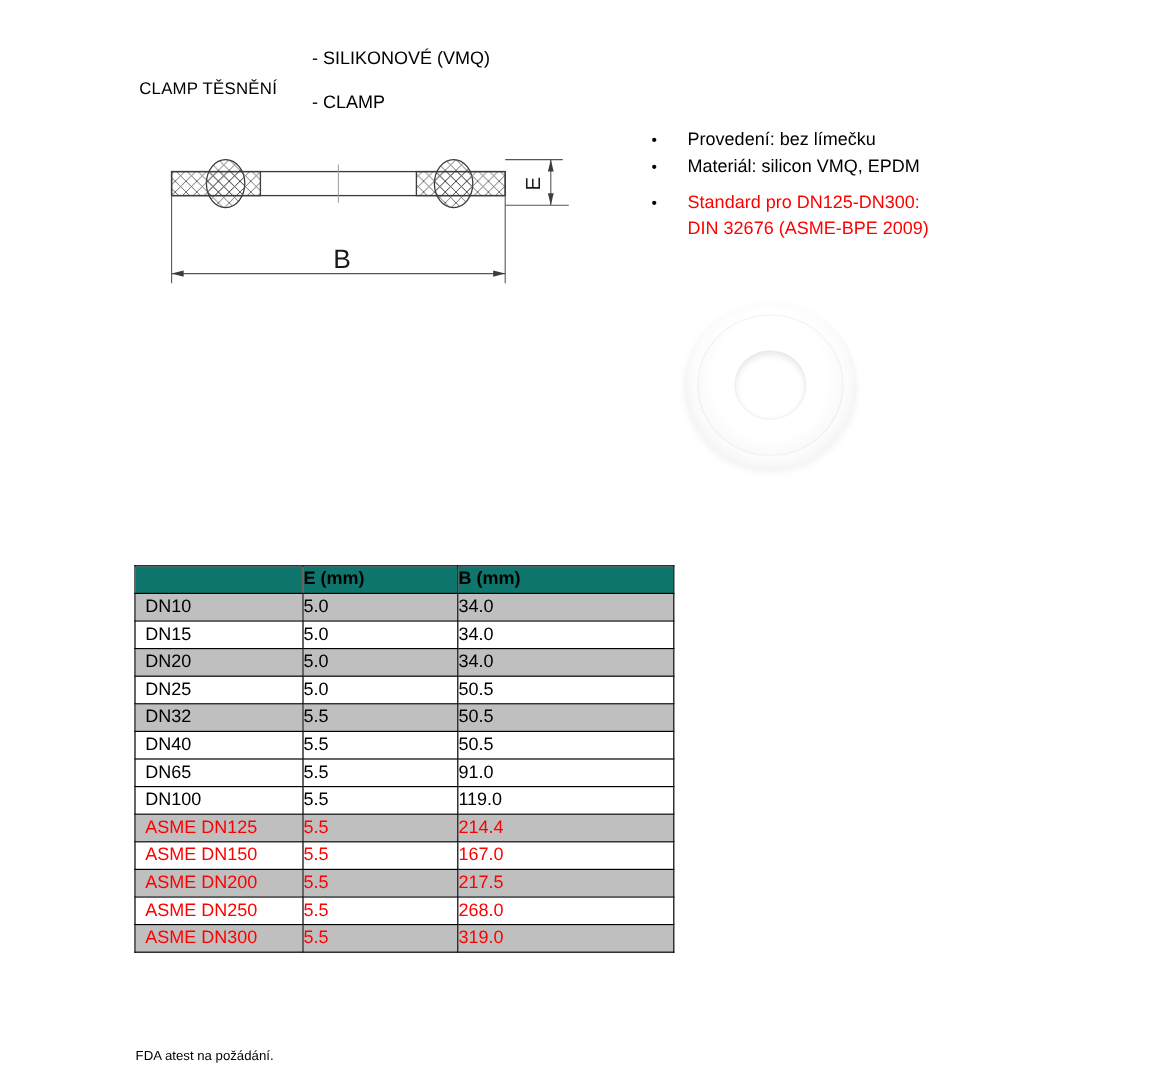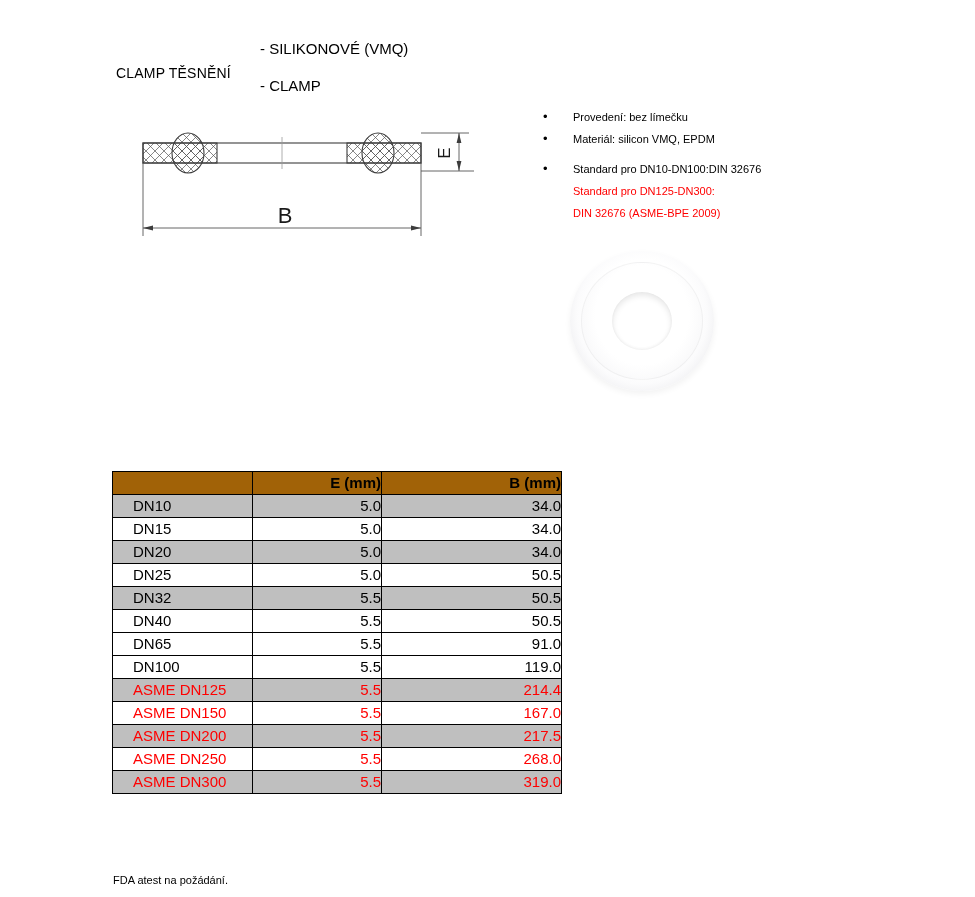--- a/index.html
+++ b/index.html
@@ -22,40 +22,40 @@
   
   .drawing{left:128px;top:115px;}
 
   
   .specs{left:543px;top:106px;width:340px;}
   .spec-item{display:flex;align-items:flex-start;}
   .spec-item + .spec-item{margin-top:0px;}
   .spec-item.gap-before{margin-top:8px;}
   .bullet{width:12px;font-size:13px;line-height:22px;flex:0 0 12px;}
   .spec-lines{margin-left:18px;}
-  .spec-line{font-size:11px;line-height:22px;white-space:nowrap;}
+  .spec-line{font-size:15px;line-height:22px;white-space:nowrap;}
   .spec-line.red{color:var(--red);}
 
   
   .photo{left:570px;top:251px;width:144px;height:140px;}
   .ring-outer{position:absolute;left:0;top:0;width:144px;height:140px;border-radius:50%;
     background:radial-gradient(ellipse at 50% 46%, #ffffff 52%, #fbfbfc 64%, #f0f0f2 77%, #e3e3e6 88%, #d8d8db 94%, #ececee 98%, #f7f7f8 100%);
     box-shadow:0 3px 6px rgba(0,0,0,0.05);}
   .ring-step{position:absolute;left:11px;top:11px;width:122px;height:118px;border-radius:50%;
     border:1px solid rgba(0,0,0,0.04);
     background:radial-gradient(ellipse at 50% 45%, #ffffff 55%, #f9f9fa 74%, #efeff1 92%, #f4f4f6 100%);}
   .ring-hole{position:absolute;left:42px;top:41px;width:60px;height:58px;border-radius:50%;background:#ffffff;
     box-shadow:inset 0 3px 6px rgba(0,0,0,0.10), inset 0 -1px 3px rgba(0,0,0,0.05);}
 
   
   .dims-table{position:absolute;left:112px;top:471px;border-collapse:collapse;table-layout:fixed;font-size:15px;}
   .dims-table th,.dims-table td{border:1px solid #000;height:22px;padding:0;line-height:22px;overflow:hidden;}
-  .dims-table th{font-weight:bold;text-align:right;background:#a16207;}
-  .dims-table td.cell-name{text-align:left;padding-left:20px;}
-  .dims-table td.cell-val{text-align:right;}
+  .dims-table th{font-weight:bold;text-align:left;background:#0f766e;}
+  .dims-table td.cell-name{text-align:left;padding-left:8px;}
+  .dims-table td.cell-val{text-align:left;}
   .dims-table tr.shaded td{background:var(--shaded);}
   .dims-table tr.red td{color:var(--red);}
 
   
   .footer-note{left:113px;top:874px;font-size:11px;}
 </style>
 </head>
 <body>
 
 <div class="abs title-main">CLAMP TĚSNĚNÍ</div>
@@ -105,21 +105,20 @@
     </div>
     <div class="spec-item">
       <span class="bullet">•</span>
       <div class="spec-lines">
         <div class="spec-line">Materiál: silicon VMQ, EPDM</div>
       </div>
     </div>
     <div class="spec-item gap-before">
       <span class="bullet">•</span>
       <div class="spec-lines">
-        <div class="spec-line">Standard pro DN10-DN100:DIN 32676</div>
         <div class="spec-line red">Standard pro DN125-DN300:</div>
         <div class="spec-line red">DIN 32676 (ASME-BPE 2009)</div>
       </div>
     </div>
   </div>
 
 <div class="abs photo">
   <div class="ring-outer"></div>
   <div class="ring-step"></div>
   <div class="ring-hole"></div>

